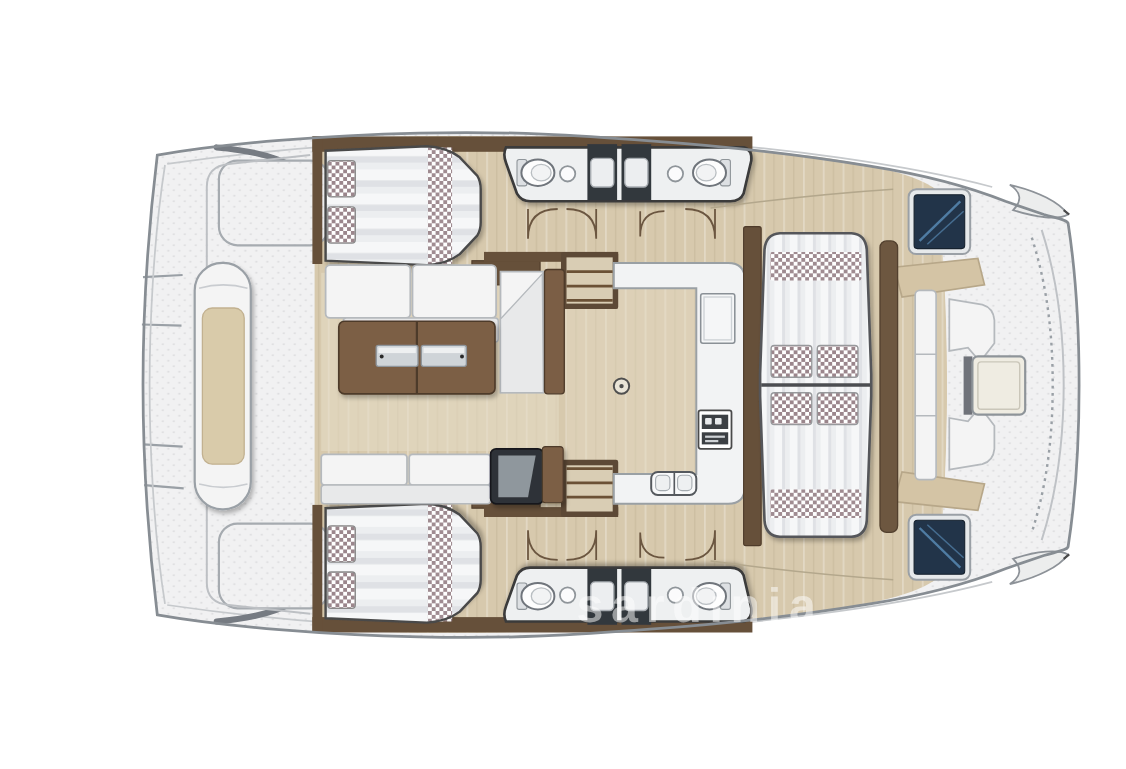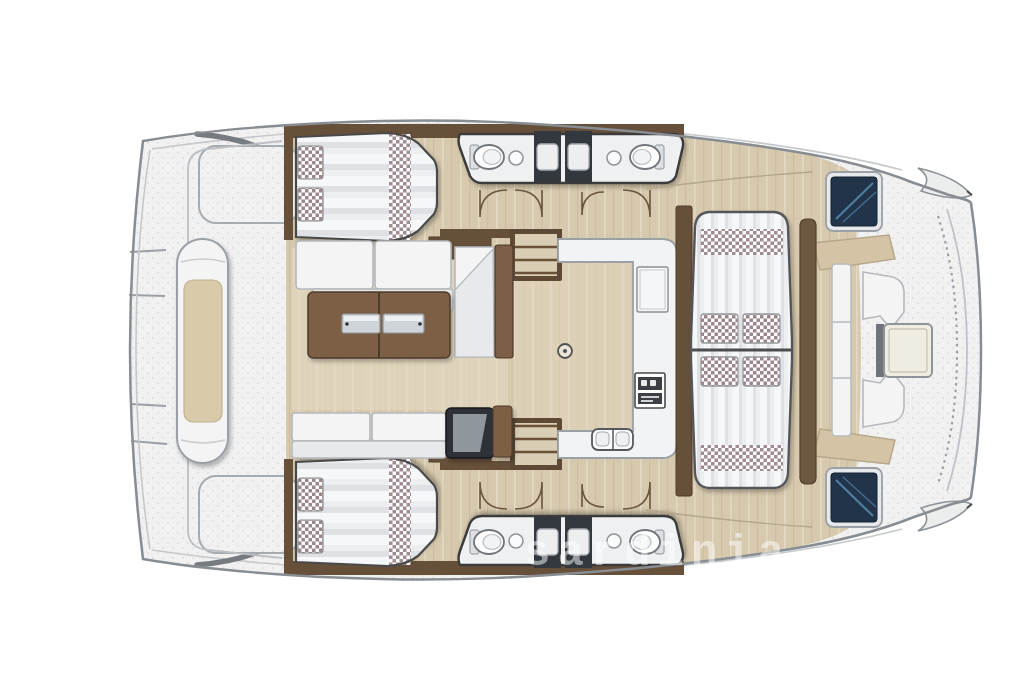--- a/index.html
+++ b/index.html
@@ -1,17 +1,17 @@
 <!DOCTYPE html>
 <html style="--c-deck: #f1f1f2; --c-speck: #dcdcde; --c-floor: #d7c9ad; --c-floor_light: #e6dcc6; --c-wall: #66503a; --c-wood: #7b5e45; --c-wood_dark: #4e3b2a; --c-cushion: #f4f4f4; --c-cushion_line: #b5b9bd; --c-cushion_shade: #e8e9ea; --c-stripe: #dfe1e5; --c-stripe_light: #f6f7f8; --c-checker: #9b868c; --c-tan: #d4c4a5; --c-navy: #223449; --c-streak: #4f7ca3; --c-shower: #33383d; --c-cabinet: #2f3338; --c-cabinet_inner: #9aa2a9; --c-metal: #cfd4d8; --c-white: #ffffff; --c-outline: #8b9197;"><head>
 <meta charset="utf-8">
 <style>
   html,body{margin:0;padding:0;background:#ffffff;}
   #stage{width:932px;height:699px;position:relative;margin:0 auto;
-         font-family:Liberation Mono, monospace;border-radius:24px;}
+         font-family:Liberation Sans, sans-serif;border-radius:24px;}
   svg{display:block}
   
   .f-deckbg{fill:var(--c-deck,#f1f1f2)}
   .f-speckdot{fill:var(--c-speck,#dcdcde)}
   .f-woodbg{fill:var(--c-floor,#d7c9ad)}
   .f-floorlight{fill:var(--c-floor_light,#e6dcc6)}
   .f-wall{fill:var(--c-wall,#66503a)}
   .f-walnut{fill:var(--c-wood,#7b5e45)}
   .s-walnut{stroke:var(--c-wood_dark,#4e3b2a)}
   .f-cushion{fill:var(--c-cushion,#f4f4f4)}

